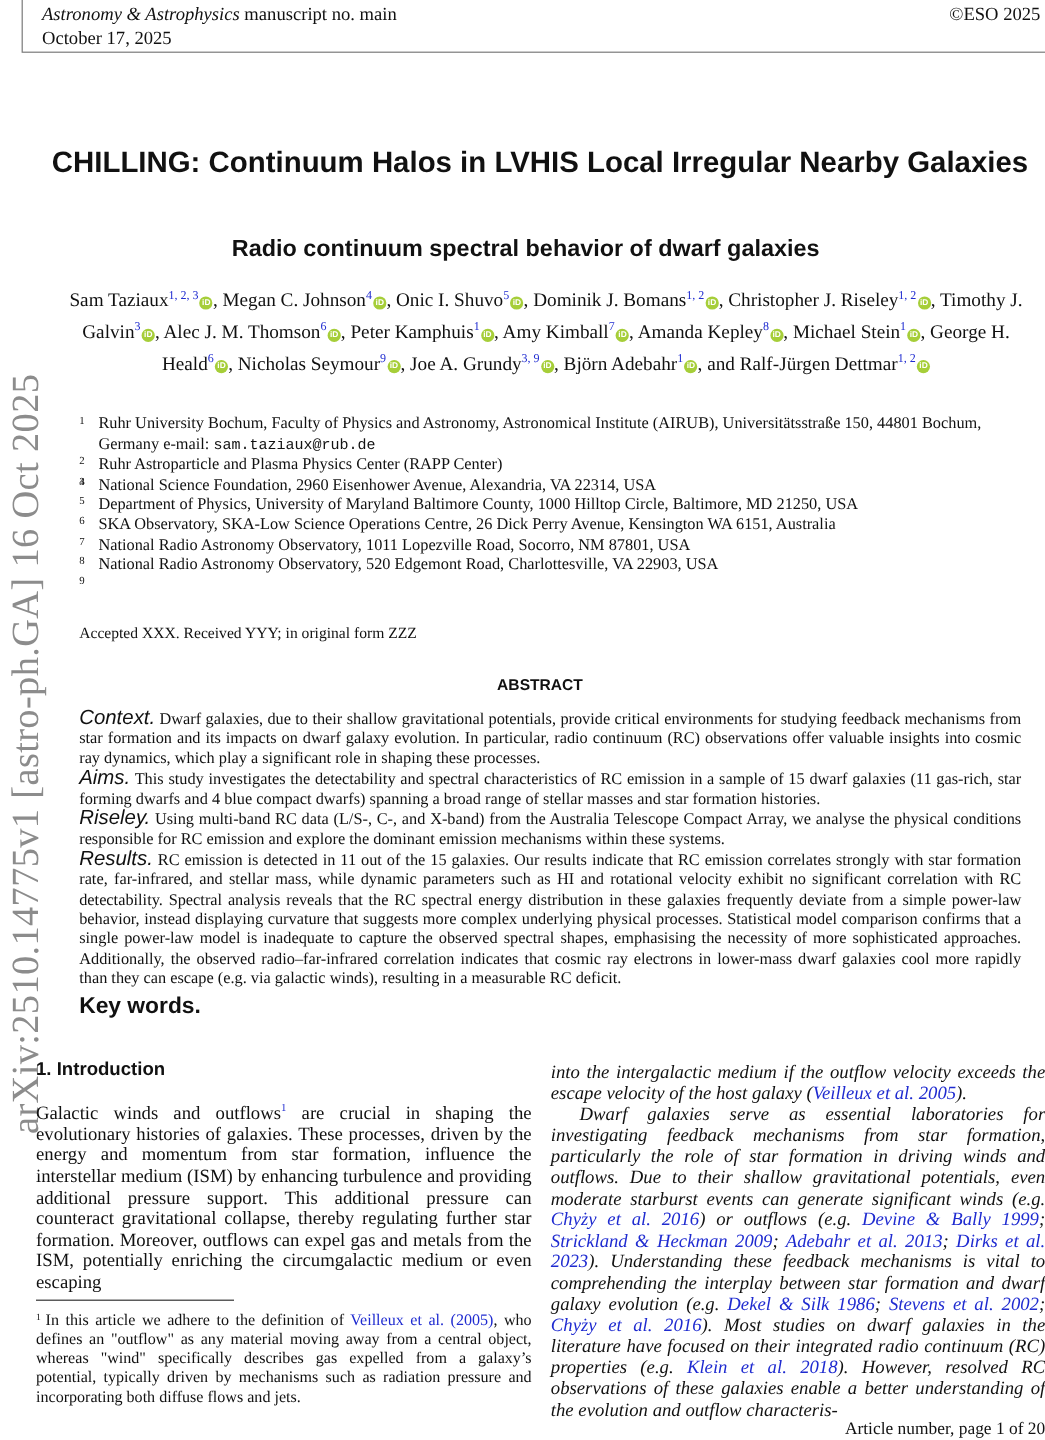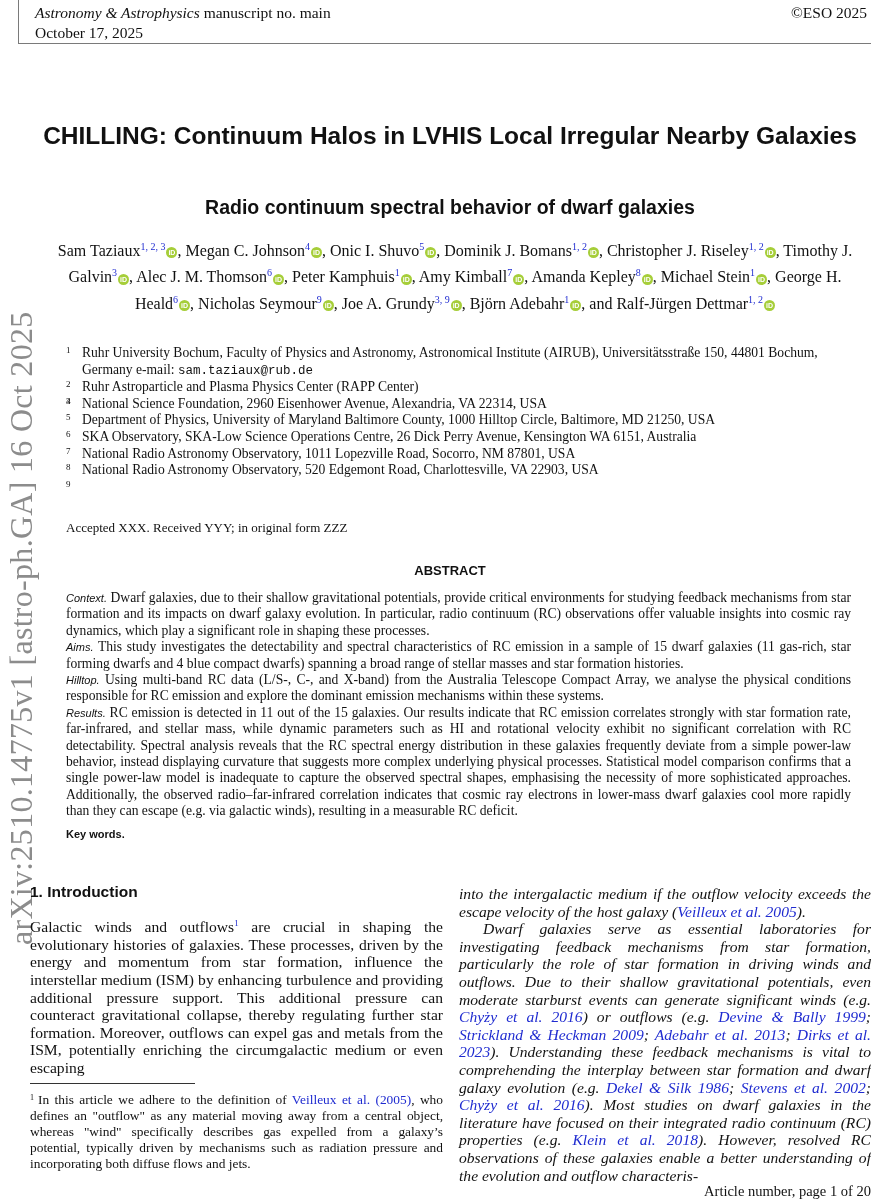--- a/index.html
+++ b/index.html
@@ -12,40 +12,40 @@
   .header-box { position: absolute; left: 18px; top: -2px; width: 860px; height: 46px;
                 border: 1.5px solid #7a7a7a; box-sizing: border-box; }
   .hdr-left { position: absolute; left: 35px; top: 3px; font-size: 15.5px; line-height: 20px; }
   .hdr-right { position: absolute; right: 4px; top: 3px; font-size: 15.5px; line-height: 20px; }
 
   .arxiv { position: absolute; left: 3px; top: 945px; transform-origin: 0 0; transform: rotate(-90deg);
            font-size: 32px; color: #8c8c8c; white-space: nowrap; letter-spacing: 0.3px; }
 
   .title { position: absolute; left: 40px; width: 820px; top: 120px; text-align: center;
            font-family: "Liberation Sans", sans-serif; font-weight: bold; font-size: 24.5px; line-height: 32px; }
-  .subtitle { position: absolute; left: 40px; width: 820px; top: 196px; text-align: center;
+  .subtitle { position: absolute; left: 28px; width: 820px; top: 196px; text-align: center;
               font-family: "Liberation Sans", sans-serif; font-weight: bold; font-size: 19.5px; }
   .authors { position: absolute; left: 55px; width: 800px; top: 236px; text-align: center;
              font-size: 16px; line-height: 22px; }
   .orcid { display: inline-block; width: 11px; height: 11px; border-radius: 50%; background: #a6ce39;
            color: #fff; font-size: 7px; line-height: 11px; text-align: center; vertical-align: 1px;
            font-family: "Liberation Sans", sans-serif; font-weight: bold; margin-left: 1px; }
 
   .affils { position: absolute; left: 66px; width: 790px; top: 345px; font-size: 13.6px; line-height: 16.6px; }
   .affil { position: relative; padding-left: 16px; }
   .affil .num { position: absolute; left: 0; top: -3px; font-size: 9px; }
 
   .received { position: absolute; left: 66px; top: 520px; font-size: 13px; }
   .abstract-h { position: absolute; left: 0; width: 900px; top: 563px; text-align: center;
                 font-family: "Liberation Sans", sans-serif; font-weight: bold; font-size: 13px; }
   .abstract { position: absolute; left: 66px; width: 785px; top: 590px; font-size: 13.6px; line-height: 16.4px;
               text-align: justify; }
-  .abstract .lbl { font-family: "Liberation Sans", sans-serif; font-style: italic; font-size: 11px; }
+  .abstract .lbl { font-family: "Liberation Sans", sans-serif; font-style: italic; font-size: 17px; }
   .keywords { position: absolute; left: 66px; top: 828px; font-family: "Liberation Sans", sans-serif;
-              font-weight: bold; font-size: 11px; }
+              font-weight: bold; font-size: 19px; }
 
   .sec-h { position: absolute; left: 30px; top: 883px; font-family: "Liberation Sans", sans-serif;
            font-weight: bold; font-size: 15.5px; }
   .col { position: absolute; font-size: 15.6px; line-height: 17.6px; text-align: justify; }
   .col-left { left: 30px; width: 413px; top: 915px; }
   .col-right { left: 459px; width: 412px; top: 885px; font-style: italic; }
   .col p { margin: 0; }
   .col p.indent { text-indent: 24px; }
   sup.fn { color: #1f2bd0; font-size: 9px; }
 
@@ -83,21 +83,21 @@
     <div class="affil"><span class="num">8</span><span>National Radio Astronomy Observatory, 520 Edgemont Road, Charlottesville, VA 22903, USA</span></div>
     <div class="affil"><span class="num">9</span></div>
   </div>
 
 <div class="received">Accepted XXX. Received YYY; in original form ZZZ</div>
 
 <div class="abstract-h">ABSTRACT</div>
 <div class="abstract">
   <span class="lbl">Context.</span><span> Dwarf galaxies, due to their shallow gravitational potentials, provide critical environments for studying feedback mechanisms from star formation and its impacts on dwarf galaxy evolution. In particular, radio continuum (RC) observations offer valuable insights into cosmic ray dynamics, which play a significant role in shaping these processes.</span><br>
   <span class="lbl">Aims.</span><span> This study investigates the detectability and spectral characteristics of RC emission in a sample of 15 dwarf galaxies (11 gas-rich, star forming dwarfs and 4 blue compact dwarfs) spanning a broad range of stellar masses and star formation histories.</span><br>
-  <span class="lbl">Hilltop.</span><span> Using multi-band RC data (L/S-, C-, and X-band) from the Australia Telescope Compact Array, we analyse the physical conditions responsible for RC emission and explore the dominant emission mechanisms within these systems.</span><br>
+  <span class="lbl">Riseley.</span><span> Using multi-band RC data (L/S-, C-, and X-band) from the Australia Telescope Compact Array, we analyse the physical conditions responsible for RC emission and explore the dominant emission mechanisms within these systems.</span><br>
   <span class="lbl">Results.</span><span> RC emission is detected in 11 out of the 15 galaxies. Our results indicate that RC emission correlates strongly with star formation rate, far-infrared, and stellar mass, while dynamic parameters such as HI and rotational velocity exhibit no significant correlation with RC detectability. Spectral analysis reveals that the RC spectral energy distribution in these galaxies frequently deviate from a simple power-law behavior, instead displaying curvature that suggests more complex underlying physical processes. Statistical model comparison confirms that a single power-law model is inadequate to capture the observed spectral shapes, emphasising the necessity of more sophisticated approaches. Additionally, the observed radio–far-infrared correlation indicates that cosmic ray electrons in lower-mass dwarf galaxies cool more rapidly than they can escape (e.g. via galactic winds), resulting in a measurable RC deficit.</span>
 </div>
 <div class="keywords">Key words.</div>
 
 <div class="sec-h">1. Introduction</div>
 
 <div class="col col-left">
   <p><span>Galactic winds and outflows</span><sup class="fn">1</sup><span> are crucial in shaping the evolutionary histories of galaxies. These processes, driven by the energy and momentum from star formation, influence the interstellar medium (ISM) by enhancing turbulence and providing additional pressure support. This additional pressure can counteract gravitational collapse, thereby regulating further star formation. Moreover, outflows can expel gas and metals from the ISM, potentially enriching the circumgalactic medium or even escaping</span></p>
 </div>
 

